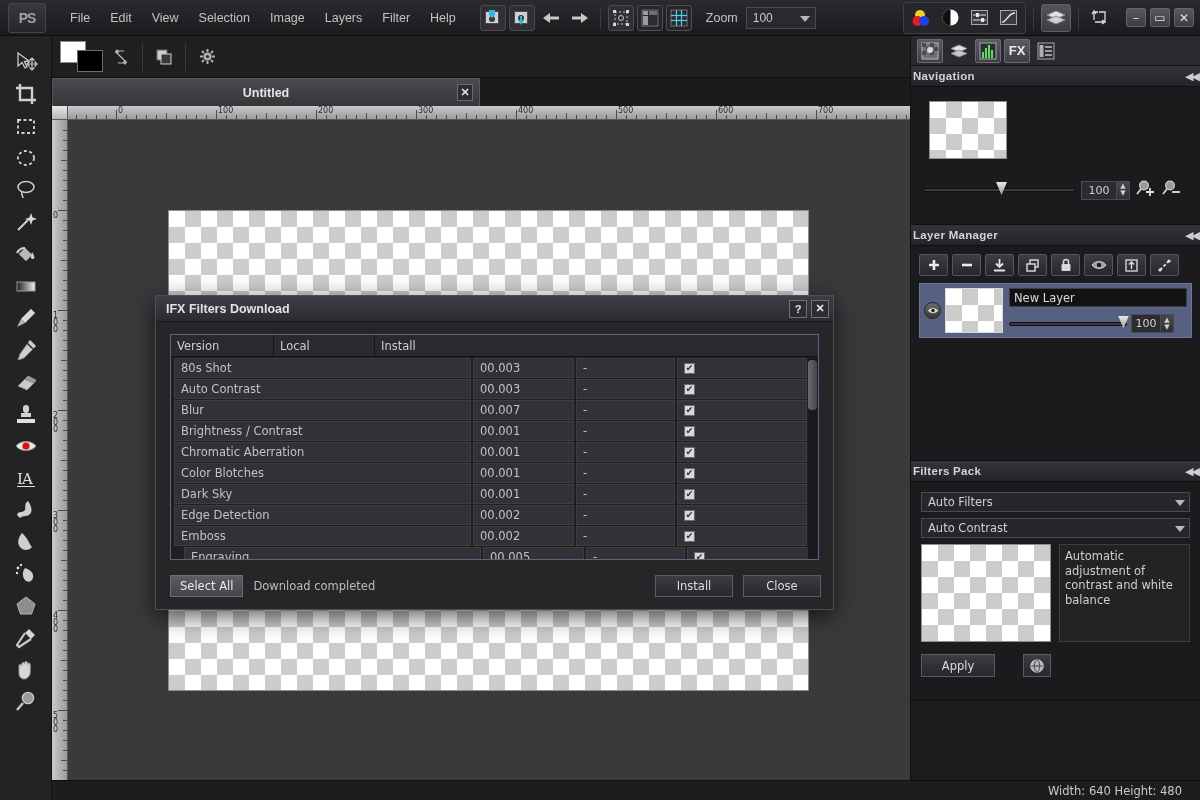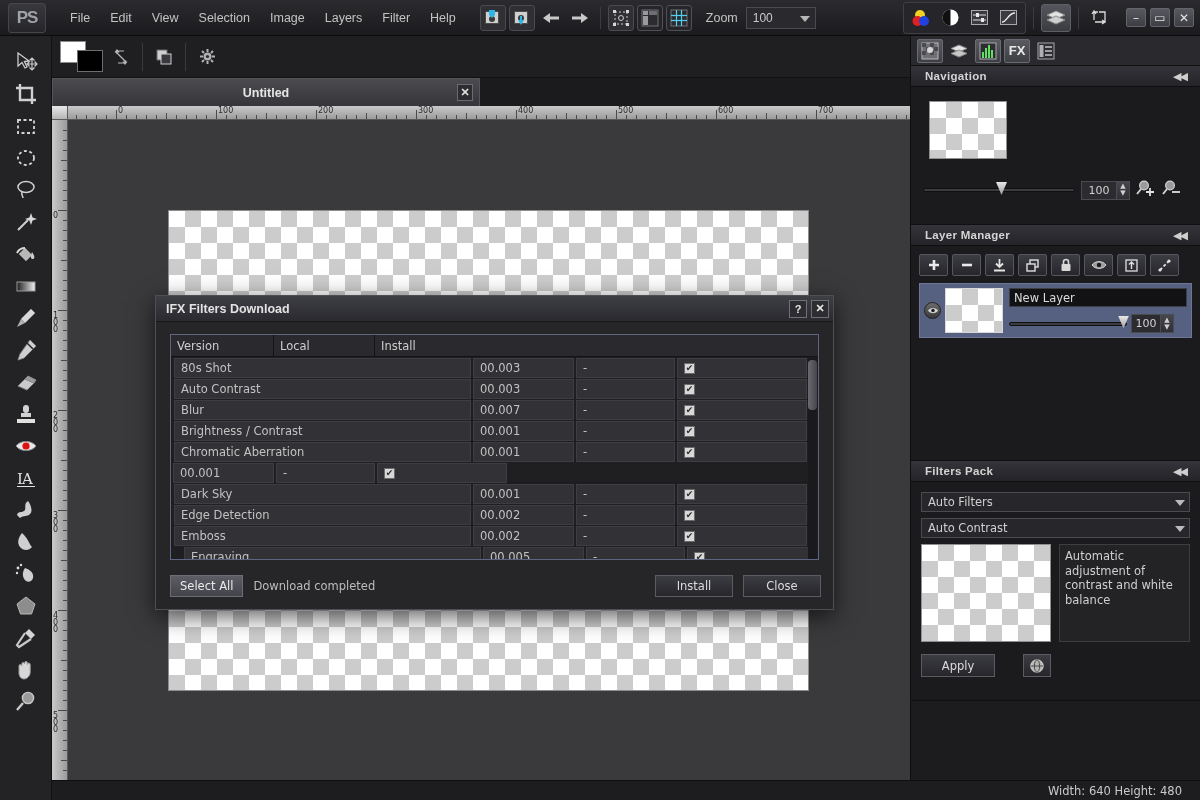--- a/index.html
+++ b/index.html
@@ -16,21 +16,21 @@
   .menubar {
     position: absolute; left: 0; top: 0; width: 1200px; height: 36px;
     background: linear-gradient(#2b2b2f, #1b1b1e);
     border-bottom: 1px solid #0c0c0c;
     display: flex; align-items: center;
   }
   .ps-logo {
     width: 38px; height: 30px; margin-left: 8px;
     background: linear-gradient(#39393d,#26262a);
     border: 1px solid #45454a; border-radius: 3px;
-    color: #9fa2a8; font-weight: bold; font-size: 17px;
+    color: #9fa2a8; font-weight: bold; font-size: 14px;
     display: flex; align-items: center; justify-content: center;
     font-family: "Liberation Sans", sans-serif;
     letter-spacing: -1px;
   }
   .menu-items { display: flex; align-items: center; margin-left: 14px; }
   .menu-item {
     padding: 4px 10px; font-size: 12.5px; color: #c3c3c3;
     font-family: "Liberation Sans", sans-serif;
   }
 
@@ -166,21 +166,21 @@
   }
   .ptab.active { background: linear-gradient(#5a5a61,#3e3e45); border: 1px solid #6a6a72; }
   .ptab.inactive { background: transparent; border: 1px solid transparent; }
   .ptab-fx { color: #e9e9e9; font-size: 13px; font-weight: bold;
              font-family: "Liberation Sans", sans-serif; }
 
   .panel { border-bottom: 1px solid #101012; }
   .panel-head {
     height: 21px; background: linear-gradient(#34343a,#232328);
     border-bottom: 1px solid #0f0f11;
-    display: flex; align-items: center; padding: 0 14px;
+    display: flex; align-items: center; padding: 0 2px;
     justify-content: space-between;
   }
   .panel-title { font-size: 11.5px; font-weight: bold; color: #d4d4d4;
                  font-family: "Liberation Sans", sans-serif; letter-spacing: .3px; }
   .collapse-ico { color: #cfcfcf; font-size: 11px; letter-spacing: -2px; }
   .panel-body { background: #1b1b1e; padding: 8px; }
 
   .nav-thumb { width: 78px; height: 58px; border: 1px solid #8f8f8f; margin: 6px 0 0 10px; }
   .nav-row { display: flex; align-items: center; margin-top: 20px; gap: 6px; }
   .slider {
@@ -1096,20 +1096,21 @@
             </div>
             <div class="trow">
               <div class="td" style="width: 297px; margin-left: 3px;">Chromatic Aberration</div>
               <div class="td" style="width: 101px; margin-left: 2px;">00.001</div>
               <div class="td" style="width: 99px; margin-left: 2px;">-</div>
               <div class="td" style="width: 130px; margin-left: 2px;">
                 <span class="cb">✔</span>
               </div>
             </div>
             <div class="trow">
+              <div class="td" style="width: 297px; margin-left: 3px;">Color Blotches</div>
               <div class="td" style="width: 101px; margin-left: 2px;">00.001</div>
               <div class="td" style="width: 99px; margin-left: 2px;">-</div>
               <div class="td" style="width: 130px; margin-left: 2px;">
                 <span class="cb">✔</span>
               </div>
             </div>
             <div class="trow">
               <div class="td" style="width: 297px; margin-left: 3px;">Dark Sky</div>
               <div class="td" style="width: 101px; margin-left: 2px;">00.001</div>
               <div class="td" style="width: 99px; margin-left: 2px;">-</div>

